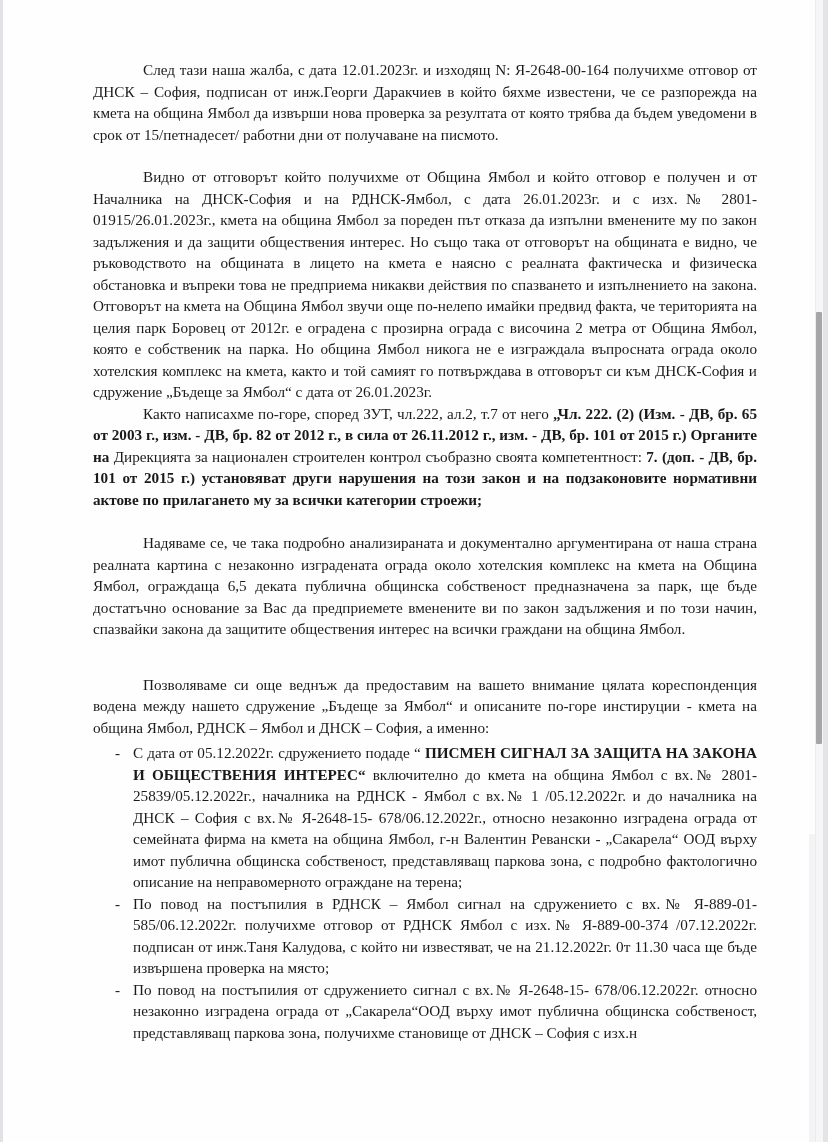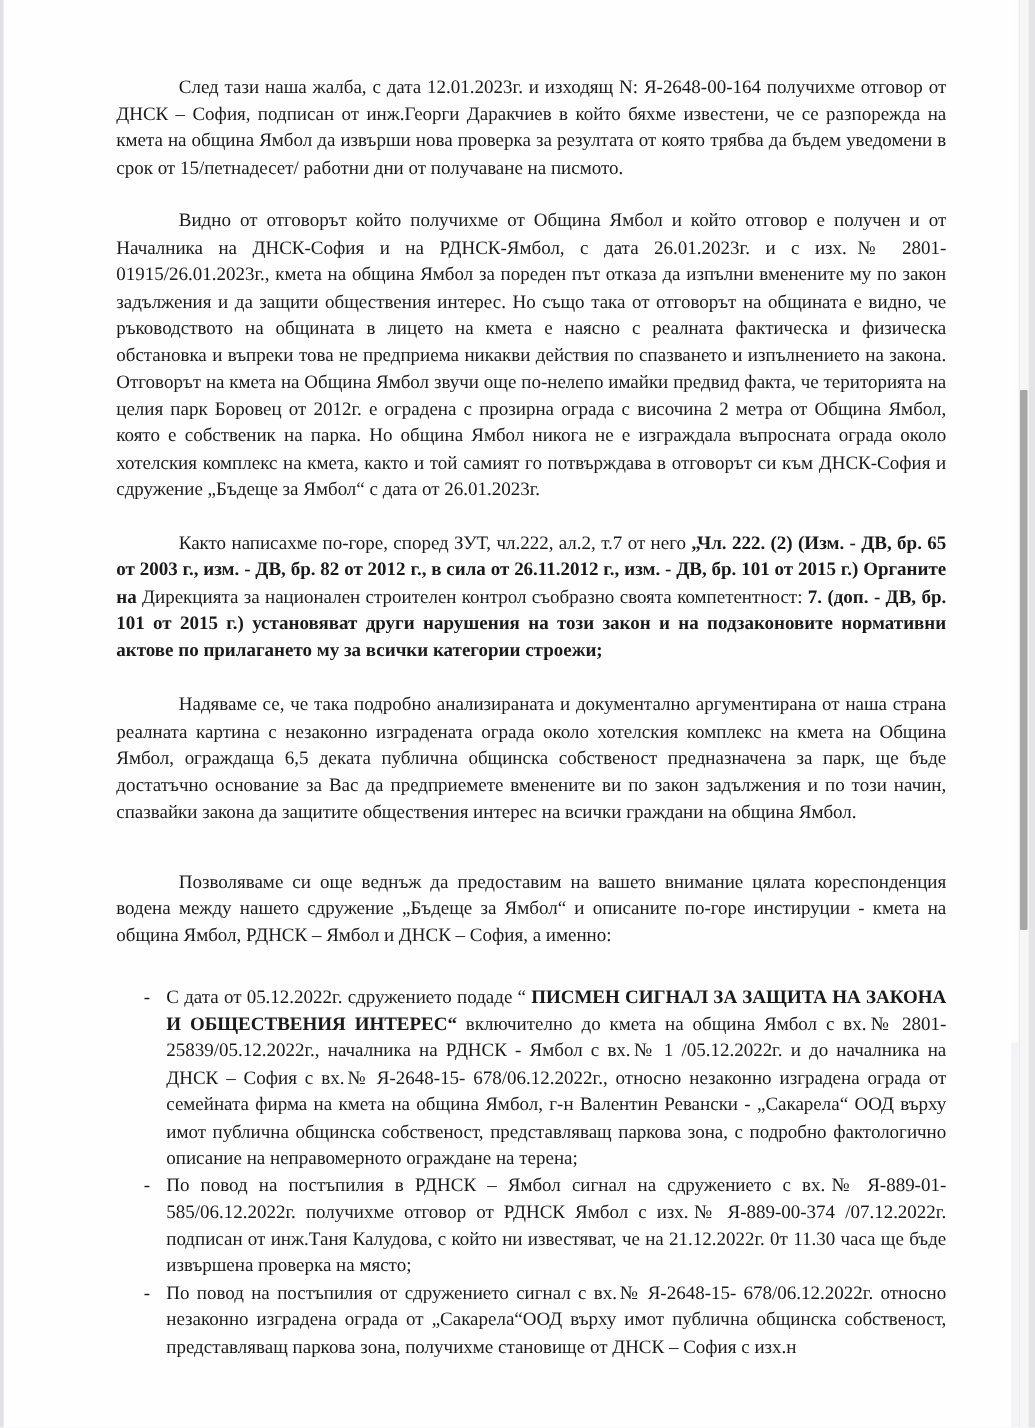--- a/index.html
+++ b/index.html
@@ -38,24 +38,24 @@
       font-size: 15.2px;
       line-height: 21.5px;
       color: #1a1a1a;
       text-align: justify;
     }
     .para {
       margin: 0;
       text-indent: 50px;
     }
     .p1 { margin-bottom: 21px; }
-    .p2 { margin-bottom: 21px; }
+    .p2 { }
     .p3 { margin-bottom: 22px; }
     .p4 { margin-bottom: 34px; }
-    .p5 { margin-bottom: 28px; }
+    .p5 { margin-bottom: 4px; }
     .b { font-weight: bold; }
     .list {
       list-style: none;
       margin: 0;
       padding: 0;
     }
     .list-item {
       position: relative;
       padding-left: 40px;
       text-align: justify;

